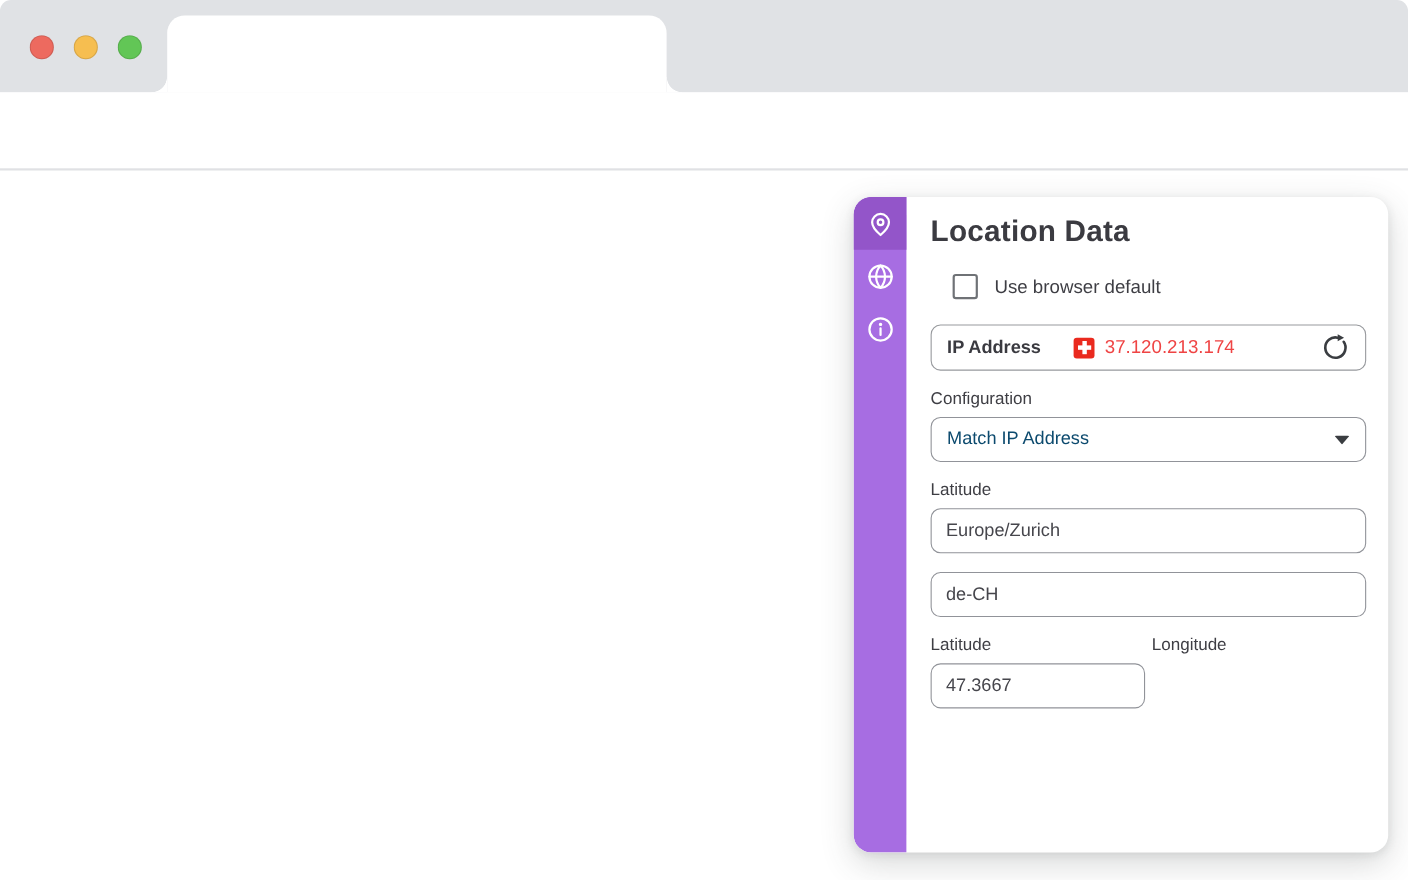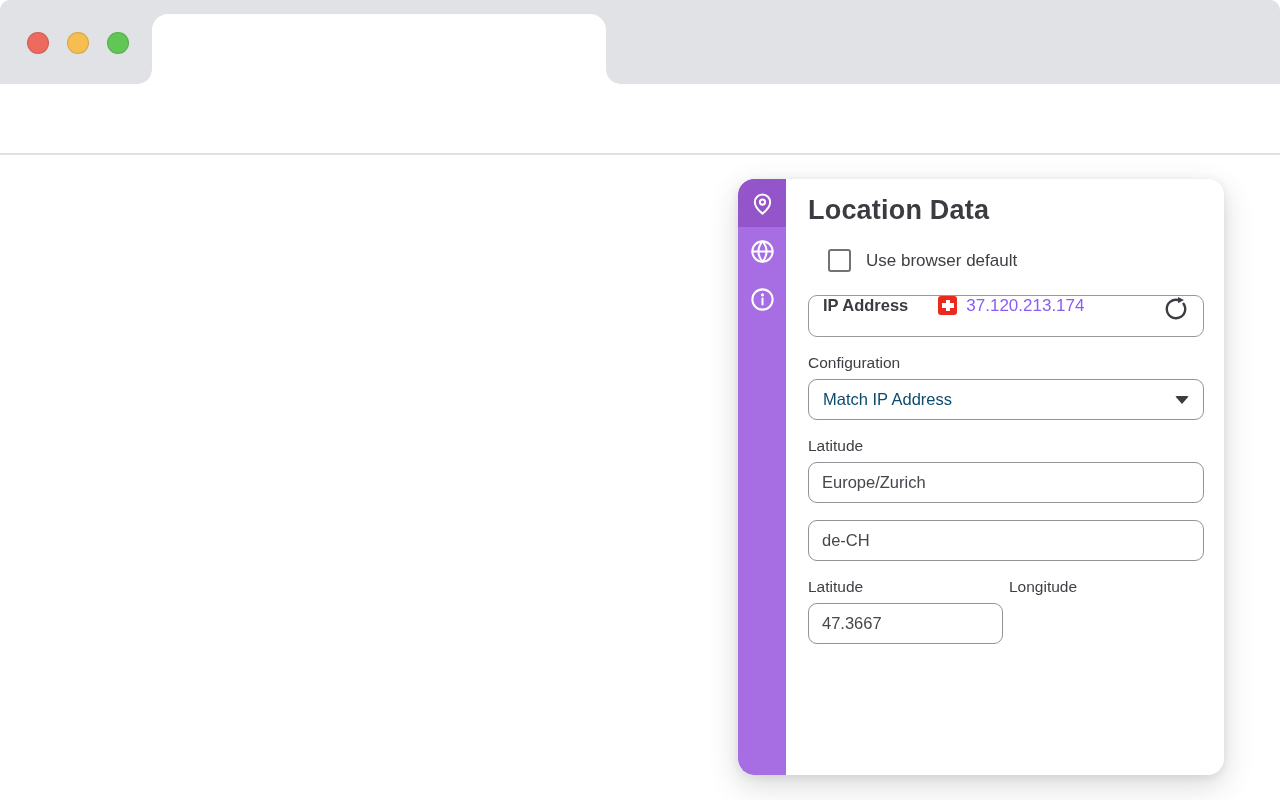--- a/index.html
+++ b/index.html
@@ -35,46 +35,46 @@
                 background:#edeff2; border-radius:24px; }
   .extbtn { position:absolute; left:1164px; top:98px; width:44px; height:44px;
             background:none; border:none; padding:0; cursor:pointer; }
   .extbtn svg { display:block; width:44px; height:44px; }
   .kebab { position:absolute; left:1234px; top:101px; width:15px; height:38px; cursor:pointer;
            display:flex; flex-direction:column; align-items:center; justify-content:space-between; }
   .kebab i { width:5.5px; height:5.5px; border-radius:50%; background:#5c6064; }
 
   
   .content { position:absolute; left:0; top:157px; width:1280px; height:643px; background:#fff; }
-  .panel { position:absolute; left:738px; top:22px; width:486px; height:596px;
+  .panel { position:absolute; left:776px; top:22px; width:486px; height:596px;
            background:#fff; border-radius:16px;
            box-shadow:0 10px 30px rgba(60,64,67,.20), 0 2px 8px rgba(60,64,67,.10);
            display:flex; overflow:hidden; }
   .side { width:48px; background:#a76de2; border-radius:16px 0 0 16px; flex-shrink:0; }
   .side-item { width:48px; height:48px; display:flex; align-items:center; justify-content:center;
                cursor:pointer; }
   .side-item.active { background:#9355c9; border-radius:16px 0 0 0; }
   .side-item svg { width:27px; height:27px; display:block; }
 
   .panel-body { flex:1; padding:16px 20px 0 22px; }
   h1.page-title { font-size:27px; font-weight:700; color:#3b3b41; letter-spacing:.2px; }
 
   .chk-row { margin-top:23px; display:flex; align-items:center; margin-left:20px; }
   .chk { width:23px; height:23px; border:2.5px solid #6f7276; border-radius:3px; background:#fff;
          cursor:pointer; flex-shrink:0; }
   .chk-label { margin-left:15px; font-size:17px; color:#3e3e44; }
 
   .ipbox { margin-top:23px; height:42px; border:1px solid #97999d; border-radius:9px;
-           display:flex; align-items:flex-start; padding:0 14px; }
+           display:flex; align-items:center; padding:0 14px; }
   .ip-label { font-weight:700; font-size:16.5px; color:#3a3a40; }
   .flag { position:relative; width:19px; height:19px; background:#ea2a1f; border-radius:3px;
           margin-left:30px; flex-shrink:0; }
   .flag .v { position:absolute; left:7.4px; top:3.6px; width:4.2px; height:11.8px; background:#fff; }
   .flag .h { position:absolute; left:3.6px; top:7.4px; width:11.8px; height:4.2px; background:#fff; }
-  .ip-value { margin-left:9px; font-size:17px; color:#8b5cf6; }
+  .ip-value { margin-left:9px; font-size:17px; color:#ef4444; }
   .refresh { margin-left:auto; width:26px; height:26px; cursor:pointer; }
   .refresh svg { display:block; width:26px; height:26px; }
 
   .group { margin-top:17px; }
   .field-label { font-size:15.5px; color:#3e3e44; margin-bottom:7px; }
   .tinput { width:100%; height:41px; border:1px solid #919399; border-radius:9px;
             padding:0 13px; font-size:16.5px; color:#46464c; background:#fff;
             font-family:"Liberation Sans", sans-serif; outline:none; }
   .select { width:100%; height:41px; border:1px solid #919399; border-radius:9px;
             padding:0 14px; display:flex; align-items:center; cursor:pointer;

